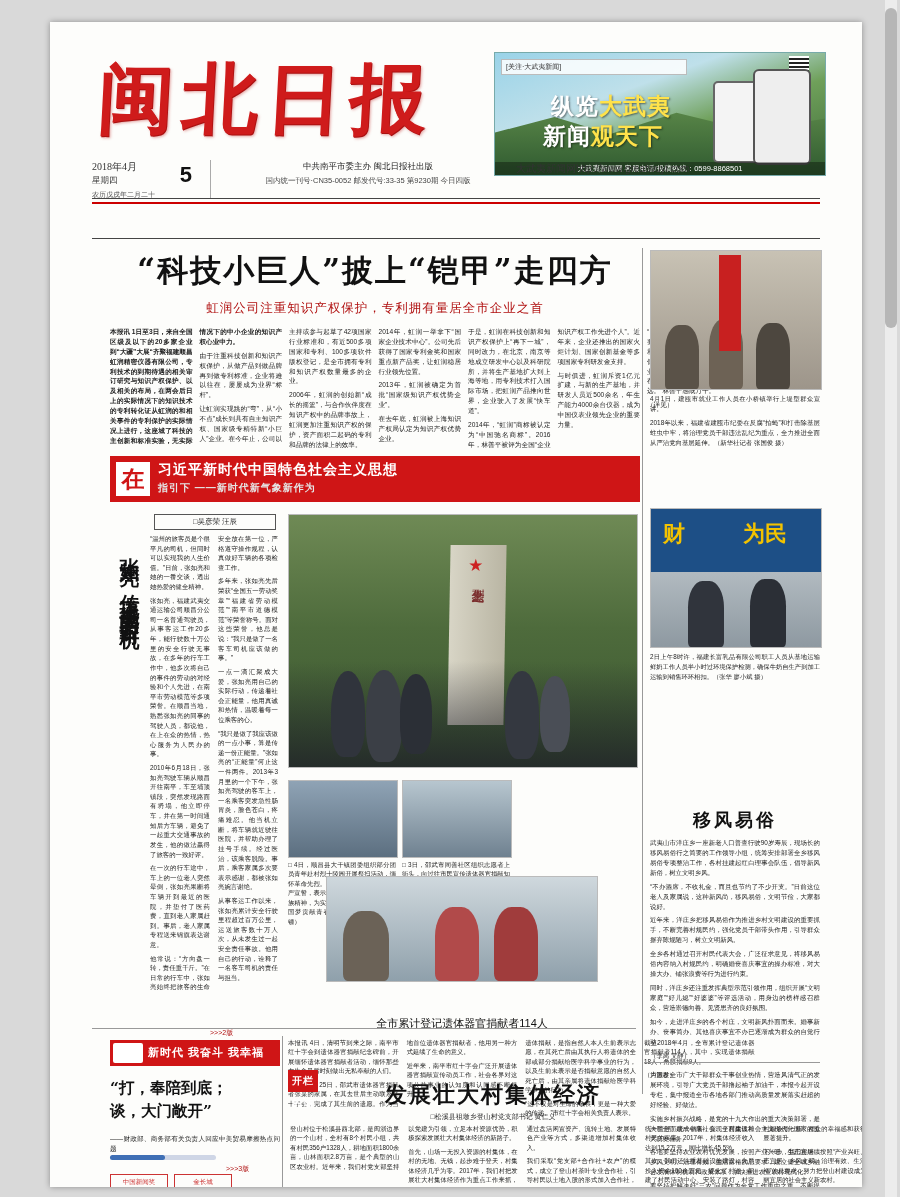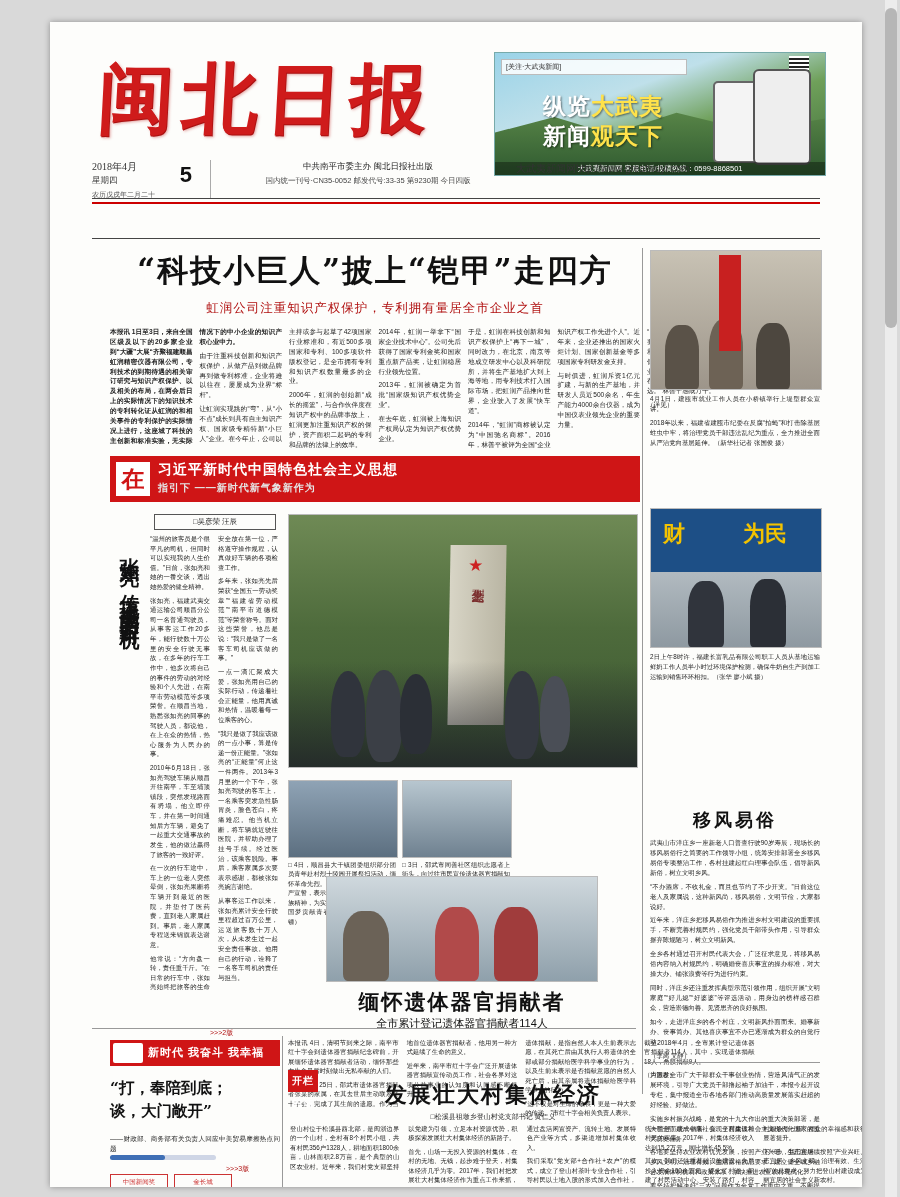--- a/index.html
+++ b/index.html
@@ -14,21 +14,21 @@
   .nameplate{position:absolute;left:48px;top:22px;width:400px;height:110px;
     font-family:"DejaVu Serif","Liberation Serif",serif;font-weight:bold;font-size:76px;color:#cf1b1b;
     letter-spacing:8px;line-height:110px;white-space:nowrap;
     text-shadow:1px 1px 0 #a11, 2px 2px 3px rgba(180,0,0,.35);}
   .nameplate span{display:inline-block;transform:skewX(-3deg);}
   .ad-banner{position:absolute;left:444px;top:30px;width:330px;height:122px;
     background:linear-gradient(160deg,#9ad3e8 0%,#bfe0ea 35%,#6fa05a 60%,#3f6b3a 100%);
     border:1px solid #7aa;overflow:hidden;}
   .ad-banner .hill{position:absolute;left:0;bottom:0;width:100%;height:58%;
     background:linear-gradient(180deg,#5d8a4a,#2f5a30);clip-path:polygon(0 40%,18% 18%,35% 42%,55% 12%,78% 38%,100% 20%,100% 100%,0 100%);}
-  .ad-banner .adtext1{position:absolute;left:48px;top:38px;font-size:23px;font-weight:bold;color:#fff;
+  .ad-banner .adtext1{position:absolute;left:56px;top:38px;font-size:23px;font-weight:bold;color:#fff;
     text-shadow:1px 1px 2px rgba(0,0,0,.5);letter-spacing:1px;}
   .ad-banner .adtext1 em{font-style:normal;color:#ffe24a;}
   .ad-banner .adtext2{position:absolute;left:48px;top:68px;font-size:23px;font-weight:bold;color:#fff;
     text-shadow:1px 1px 2px rgba(0,0,0,.5);letter-spacing:1px;}
   .ad-banner .adtext2 em{font-style:normal;color:#ffe24a;}
   .ad-banner .phone{position:absolute;right:14px;top:16px;width:54px;height:92px;background:#eee;border:2px solid #555;border-radius:6px;}
   .ad-banner .phone2{position:absolute;right:62px;top:28px;width:46px;height:78px;background:#f4f4f4;border:2px solid #666;border-radius:5px;}
   .ad-banner .qr{position:absolute;right:16px;top:3px;width:20px;height:20px;background:
     repeating-linear-gradient(0deg,#222 0 2px,#fff 2px 4px),repeating-linear-gradient(90deg,#222 0 2px,transparent 2px 4px);}
   .ad-banner .adbar{position:absolute;left:6px;top:6px;width:180px;height:14px;background:rgba(255,255,255,.85);border:1px solid #bbb;font-size:7px;color:#333;line-height:14px;padding-left:4px;}
@@ -233,21 +233,20 @@
 
     <div class="cap" style="left:238px;top:838px;width:108px;">□ 4日，顺昌县大干镇团委组织部分团员青年赴村烈士陵园开展祭扫活动，缅怀革命先烈。团员青年们在烈士墓前庄严宣誓，表示要继承先烈遗志，弘扬民族精神，为实现中华民族伟大复兴的中国梦贡献青春力量。（卢国华  罗传镖）</div>
     <div class="cap" style="left:352px;top:838px;width:108px;">□ 3日，邵武市同善社区组织志愿者上街头，向过往市民宣传遗体器官捐献知识，发放宣传材料，倡导文明新风。（刘建飞 摄）</div>
 
     <div class="photo photo-d">
       <div class="blob" style="left:6%;bottom:0;width:46px;height:70px;background:#6b6257;border-radius:40% 40% 10% 10%;"></div>
       <div class="blob" style="left:40%;bottom:0;width:44px;height:74px;background:#b14a4a;border-radius:40% 40% 10% 10%;"></div>
       <div class="blob" style="left:62%;bottom:0;width:44px;height:74px;background:#a03c3c;border-radius:40% 40% 10% 10%;"></div>
     </div>
 
-    <div class="mid-title">缅怀遗体器官捐献者</div>
     <div class="mid-sub">全市累计登记遗体器官捐献者114人</div>
     <div class="mid-cols">
       <p>本报讯  4日，清明节到来之际，南平市红十字会到遗体器官捐献纪念碑前，开展缅怀遗体器官捐献者活动，缅怀那些在生命最后时刻做出无私奉献的人们。</p>
       <p>2017年7月25日，邵武市遗体器官捐献者张某的家属，在其去世后主动联系红十字会，完成了其生前的遗愿。作为当地首位遗体器官捐献者，他用另一种方式延续了生命的意义。</p>
       <p>近年来，南平市红十字会广泛开展遗体器官捐献宣传动员工作，社会各界对这项公益事业的认知度和认同感不断提升。</p>
       <p>遗体捐献，是指自然人本人生前表示志愿，在其死亡后由其执行人将遗体的全部或部分捐献给医学科学事业的行为，以及生前未表示是否捐献意愿的自然人死亡后，由其亲属将遗体捐献给医学科学事业的行为。</p>
       <p>“这不仅是对生命的敬畏，更是一种大爱的传递。”市红十字会相关负责人表示。</p>
       <p>截至2018年4月，全市累计登记遗体器官捐献者114人，其中，实现遗体捐献18人，角膜捐献9人。</p>
       <p>（卢国春）</p>
     </div>

